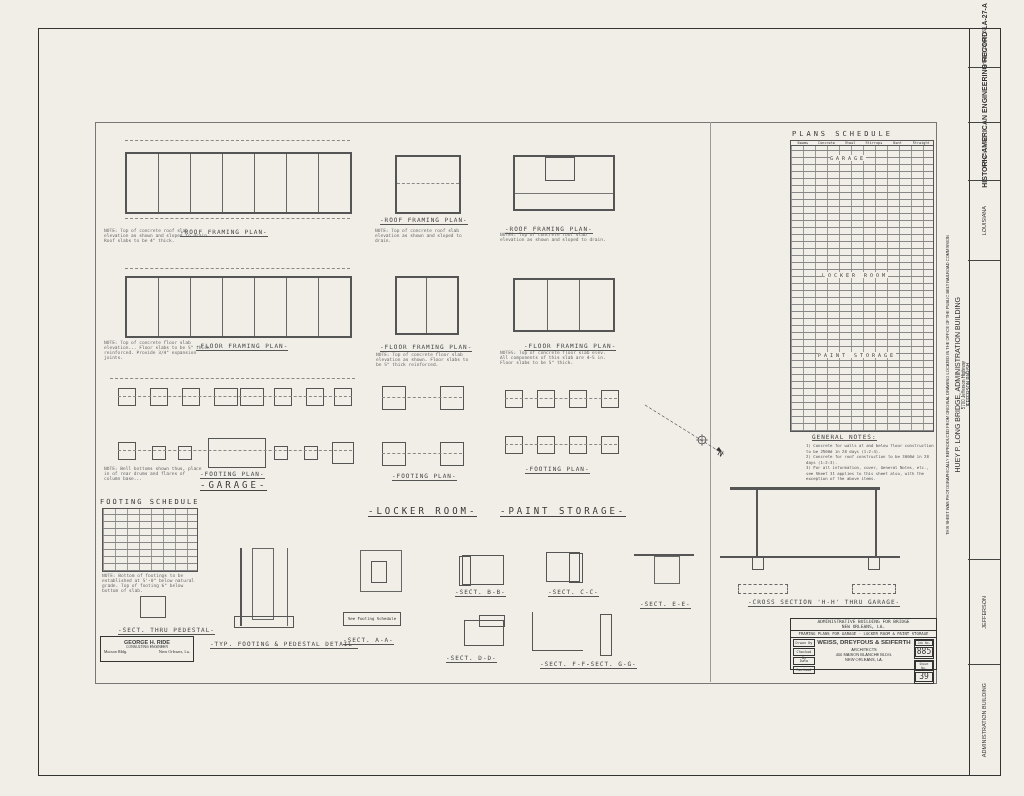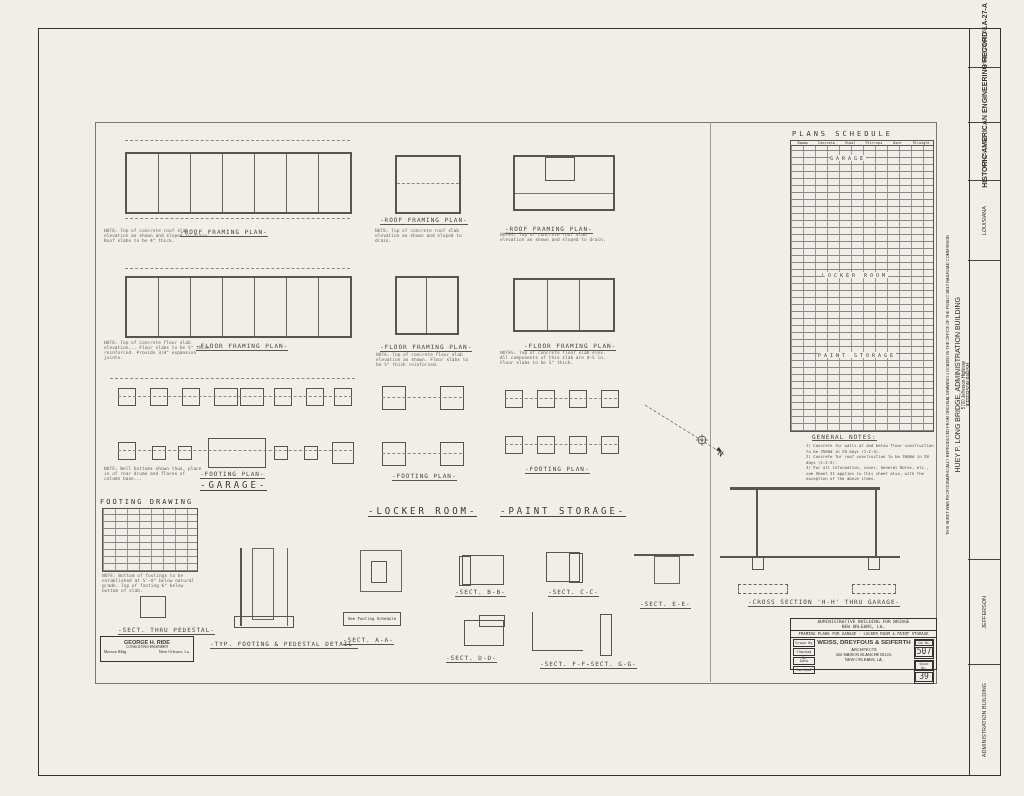--- a/index.html
+++ b/index.html
@@ -160,21 +160,21 @@
 
 <svg class="abs compass" viewBox="0 0 90 60">
   <line x1="5" y1="5" x2="85" y2="55" stroke="#555" stroke-width="0.8" stroke-dasharray="3,2"></line>
   <circle cx="62" cy="40" r="4" fill="none" stroke="#444" stroke-width="0.8"></circle>
   <line x1="56" y1="40" x2="68" y2="40" stroke="#444" stroke-width="0.6"></line>
   <line x1="62" y1="34" x2="62" y2="46" stroke="#444" stroke-width="0.6"></line>
   <polygon points="82,52 76,50 79,47" fill="#333"></polygon>
 </svg>
 <div class="abs" style="left:718px;top:449px;font-size:8px;color:#333;transform:rotate(30deg);">N</div>
 
-<div class="abs" style="left:100px;top:498px;font-size:7px;letter-spacing:2px;color:#333;">FOOTING DRAWING</div>
+<div class="abs" style="left:100px;top:498px;font-size:7px;letter-spacing:2px;color:#333;">FOOTING SCHEDULE</div>
 <div class="abs grid-table" style="left:102px;top:508px;width:94px;height:62px;"></div>
 <div class="abs note" style="left:102px;top:573px;width:95px;">NOTE: Bottom of footings to be established at 5'-0" below natural grade. Top of footing 6" below bottom of slab.</div>
 <div class="abs" style="left:140px;top:596px;width:24px;height:20px;border:1px solid #555;"></div>
 <div class="abs label" style="left:118px;top:626px;">-SECT. THRU PEDESTAL-</div>
 
 <div class="abs stamp">
   <div style="font-size:5.5px;font-weight:bold;margin-top:2px;">GEORGE H. RIDE</div>
   <div style="font-size:3.5px;">CONSULTING ENGINEER</div>
   <div style="display:flex;justify-content:space-between;font-size:4px;padding:0 3px;">
     <span>Maison Bldg.</span>
@@ -265,20 +265,20 @@
   </div>
   <div class="tb-mid">
     <div style="font-size:6px;font-weight:bold;">WEISS, DREYFOUS &amp; SEIFERTH</div>
     <div style="font-size:4px;margin-top:2px;">ARCHITECTS</div>
     <div style="font-size:4px;">400 MAISON BLANCHE BLDG.</div>
     <div style="font-size:4px;">NEW ORLEANS, LA.</div>
   </div>
   <div class="tb-right">
     <div>
       <div style="font-size:3px;">Job No.</div>
-      <div style="font-size:8px;line-height:8px;">507</div>
+      <div style="font-size:8px;line-height:8px;">885</div>
     </div>
     <div>
       <div style="font-size:3px;">Sheet No.</div>
       <div style="font-size:8px;line-height:8px;">39</div>
     </div>
   </div>
 </div>
 
 </body></html>

